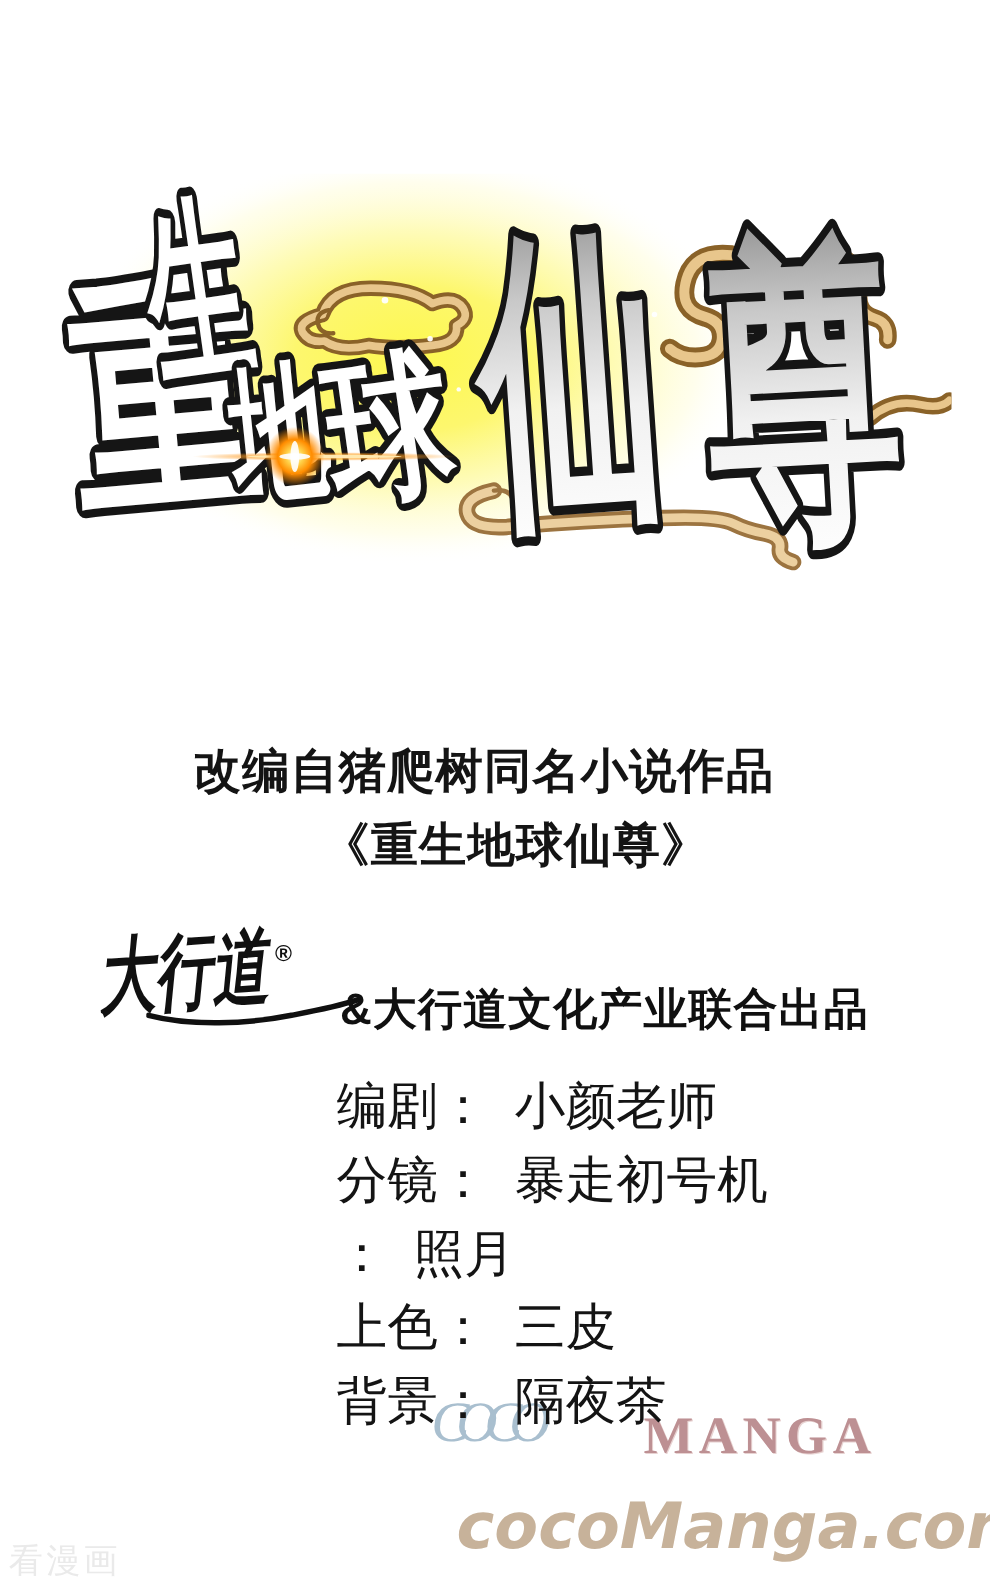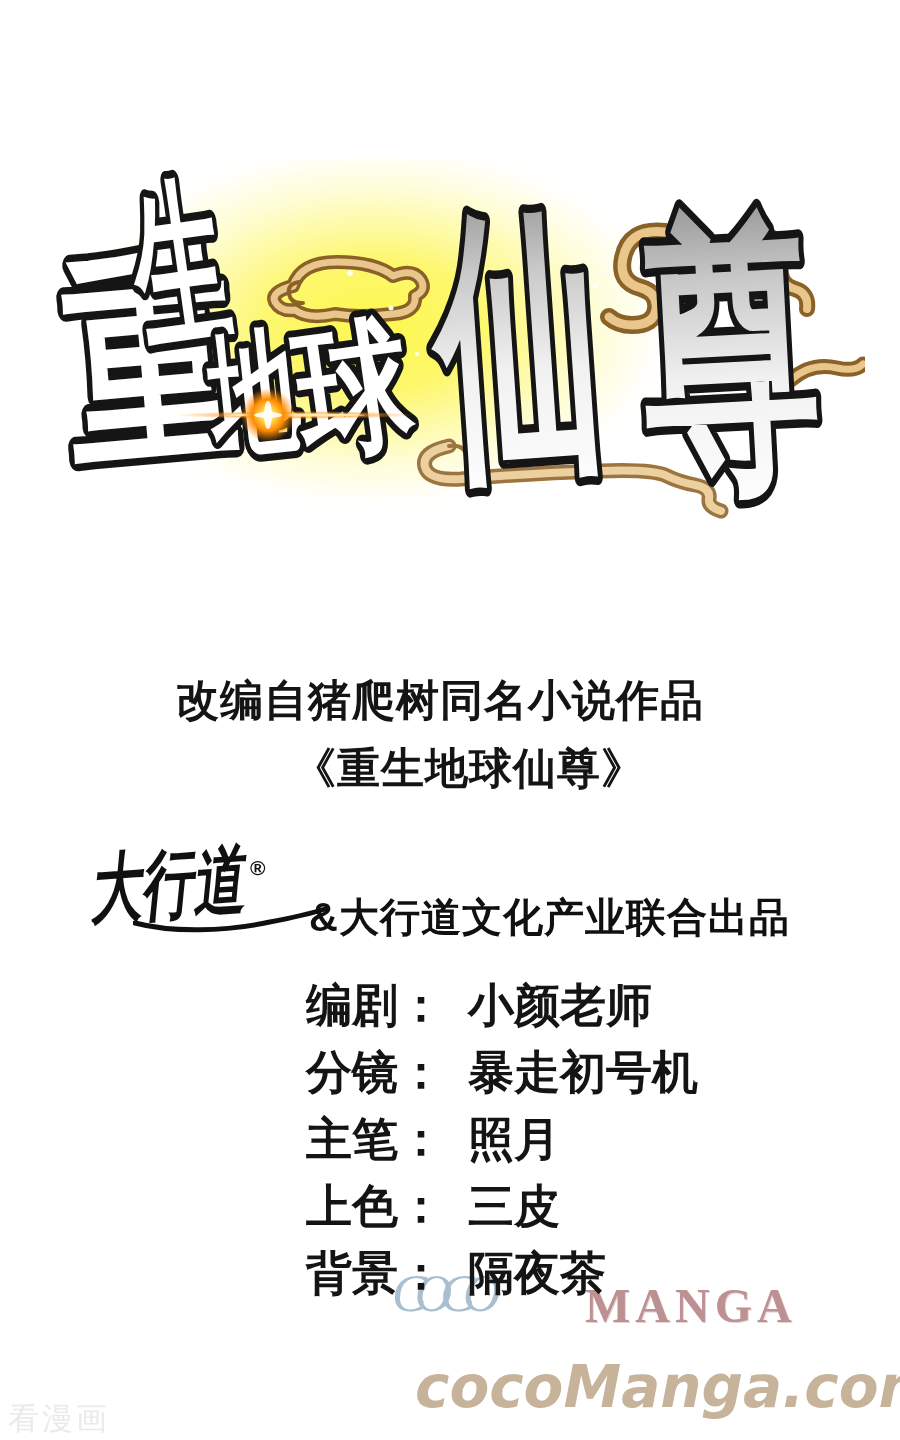--- a/index.html
+++ b/index.html
@@ -33,21 +33,21 @@
   #pub-swoosh{position:absolute;left:133px;top:906px;width:196px;height:28px;}
   #pub-line{
     position:absolute;left:309px;top:890px;font-size:40px;font-weight:700;color:#101010;
     font-family:"Liberation Sans","DejaVu Sans",sans-serif;letter-spacing:1px;white-space:nowrap;
   }
 
   
   #credits{position:absolute;left:306px;top:972px;z-index:2;}
   .credit-row{
     height:67px;display:flex;align-items:center;
-    font-family:"Liberation Serif","DejaVu Serif",serif;font-weight:700;
+    font-family:"Liberation Serif","DejaVu Serif",serif;font-weight:400;
     font-size:46px;color:#141414;white-space:nowrap;
   }
   .credit-colon{margin-right:24px;}
 
   
   #wm-coco{
     position:absolute;left:392px;top:1268px;z-index:1;
     font-family:"Liberation Serif","DejaVu Serif",serif;font-style:italic;
     font-size:52px;line-height:1;color:#a9bfcf;letter-spacing:-12px;white-space:nowrap;
   }
@@ -175,21 +175,20 @@
       <span class="credit-role">编剧</span>
         <span class="credit-colon">：</span>
         <span class="credit-name">小颜老师</span>
     </div>
     <div class="credit-row">
       <span class="credit-role">分镜</span>
         <span class="credit-colon">：</span>
         <span class="credit-name">暴走初号机</span>
     </div>
     <div class="credit-row">
-      <span class="credit-role">主笔</span>
         <span class="credit-colon">：</span>
         <span class="credit-name">照月</span>
     </div>
     <div class="credit-row">
       <span class="credit-role">上色</span>
         <span class="credit-colon">：</span>
         <span class="credit-name">三皮</span>
     </div>
     <div class="credit-row">
       <span class="credit-role">背景</span>

